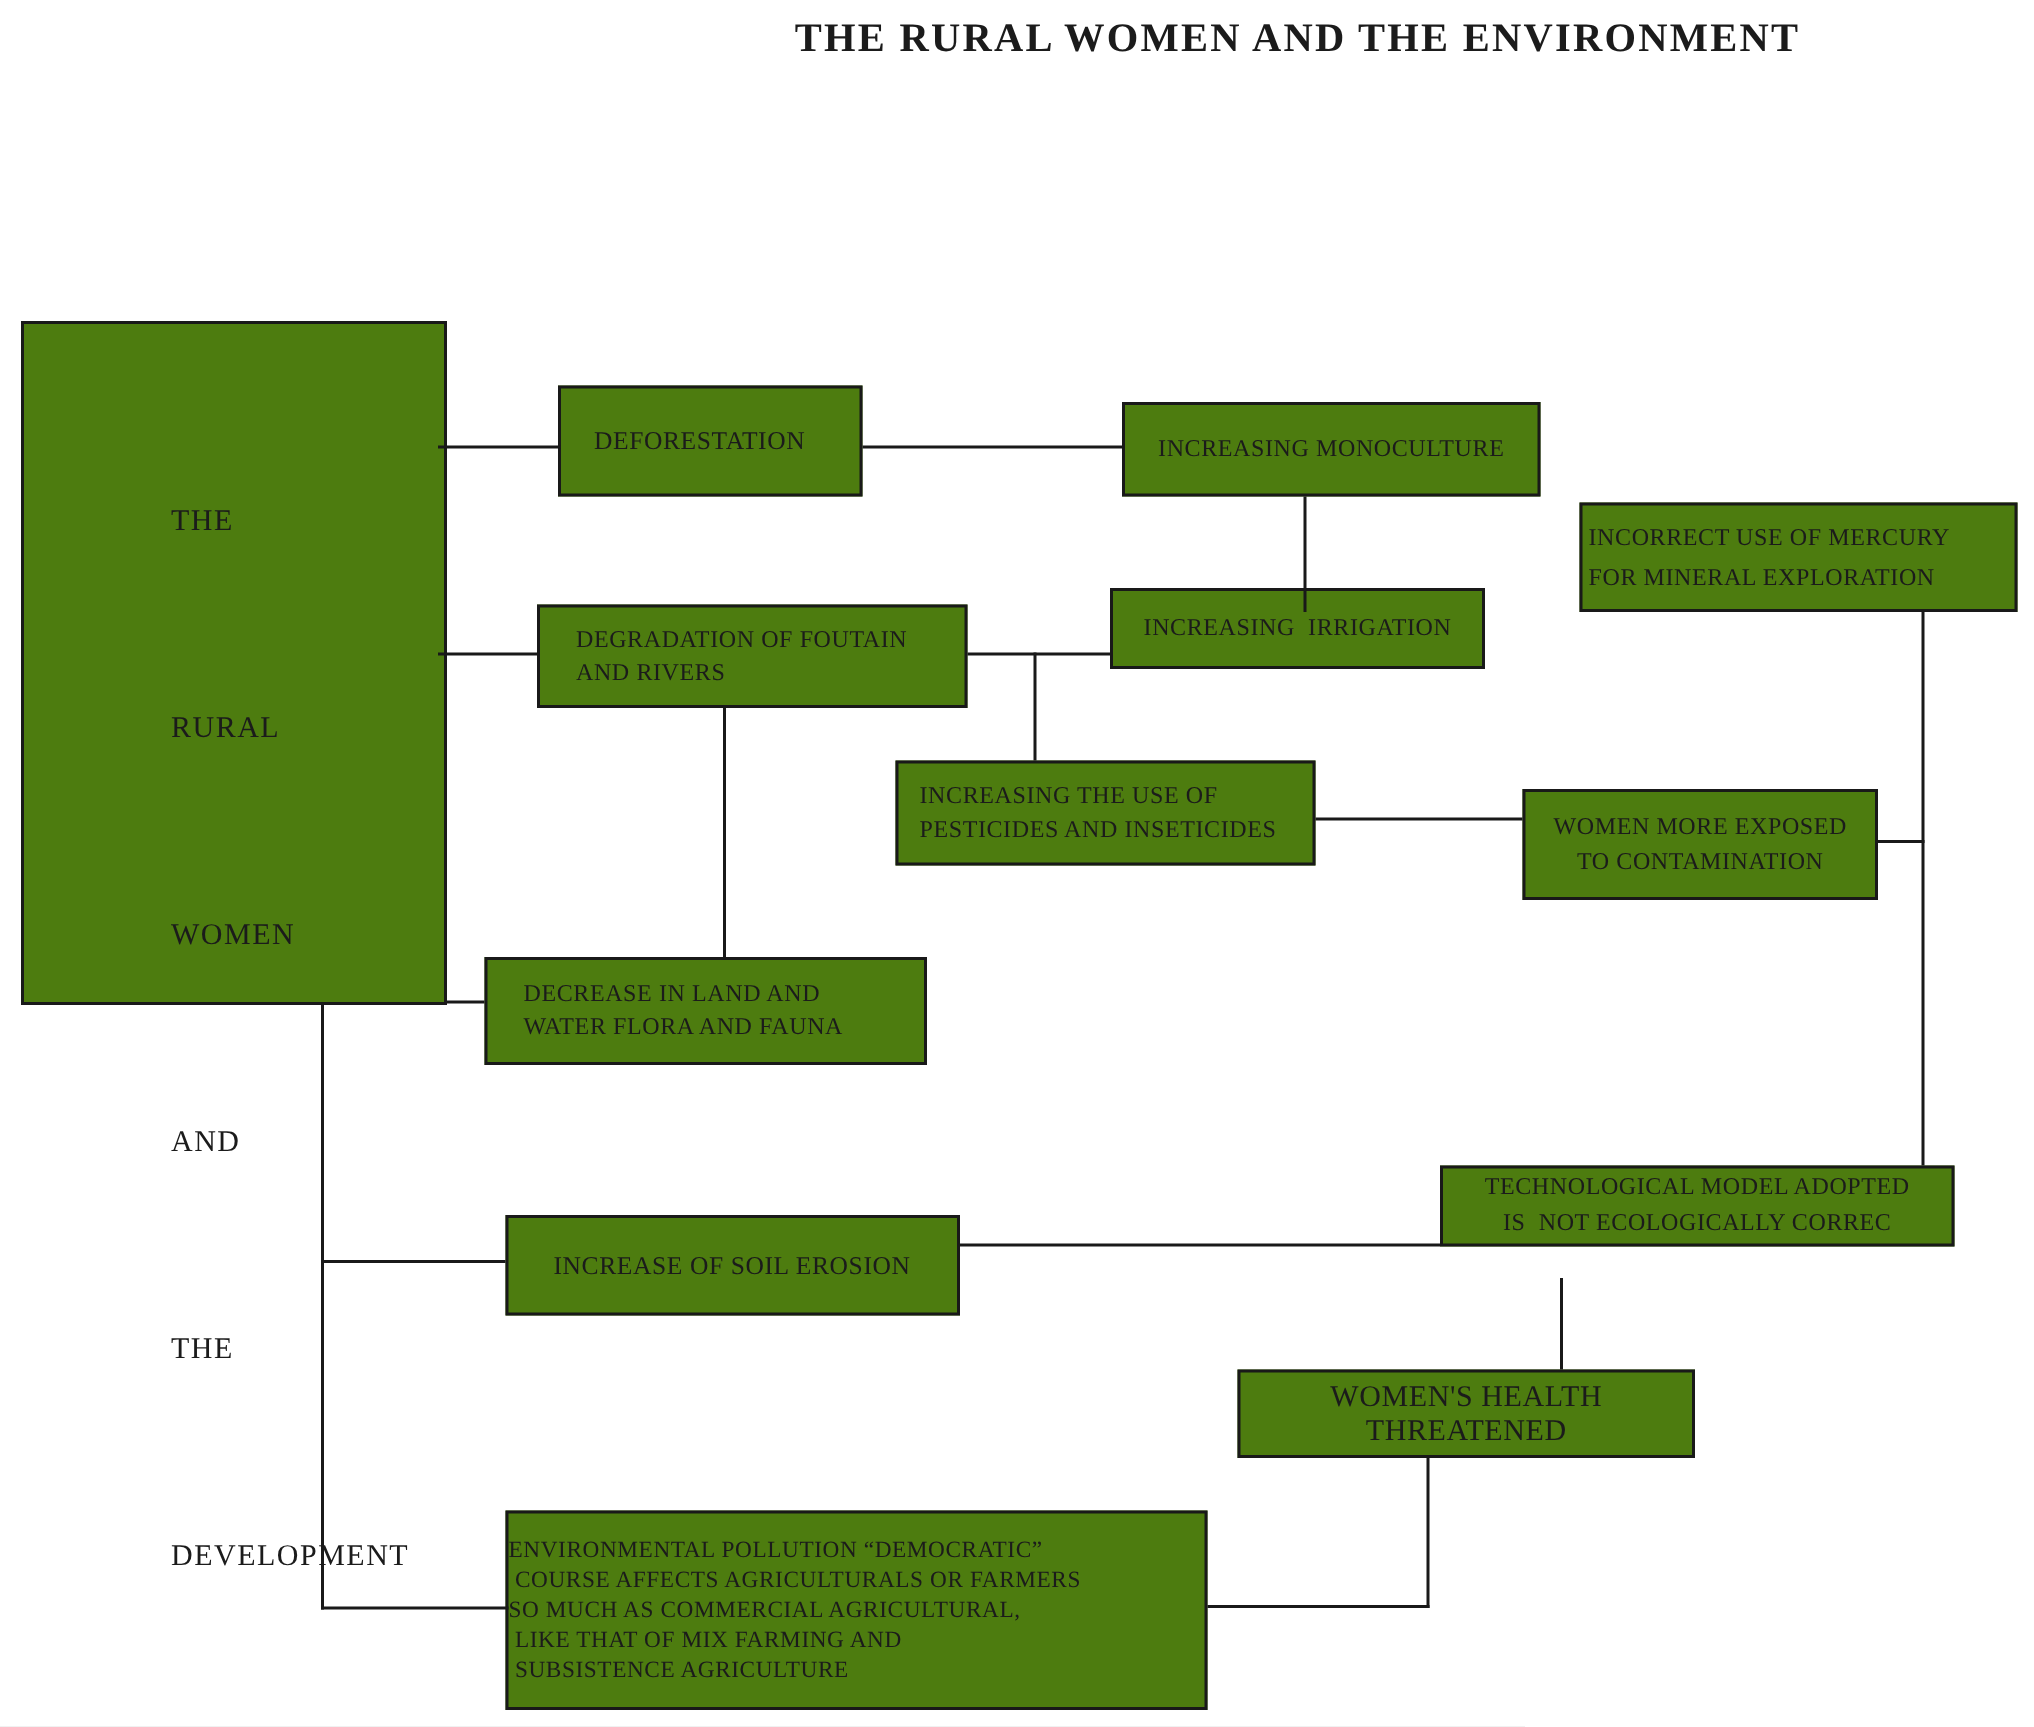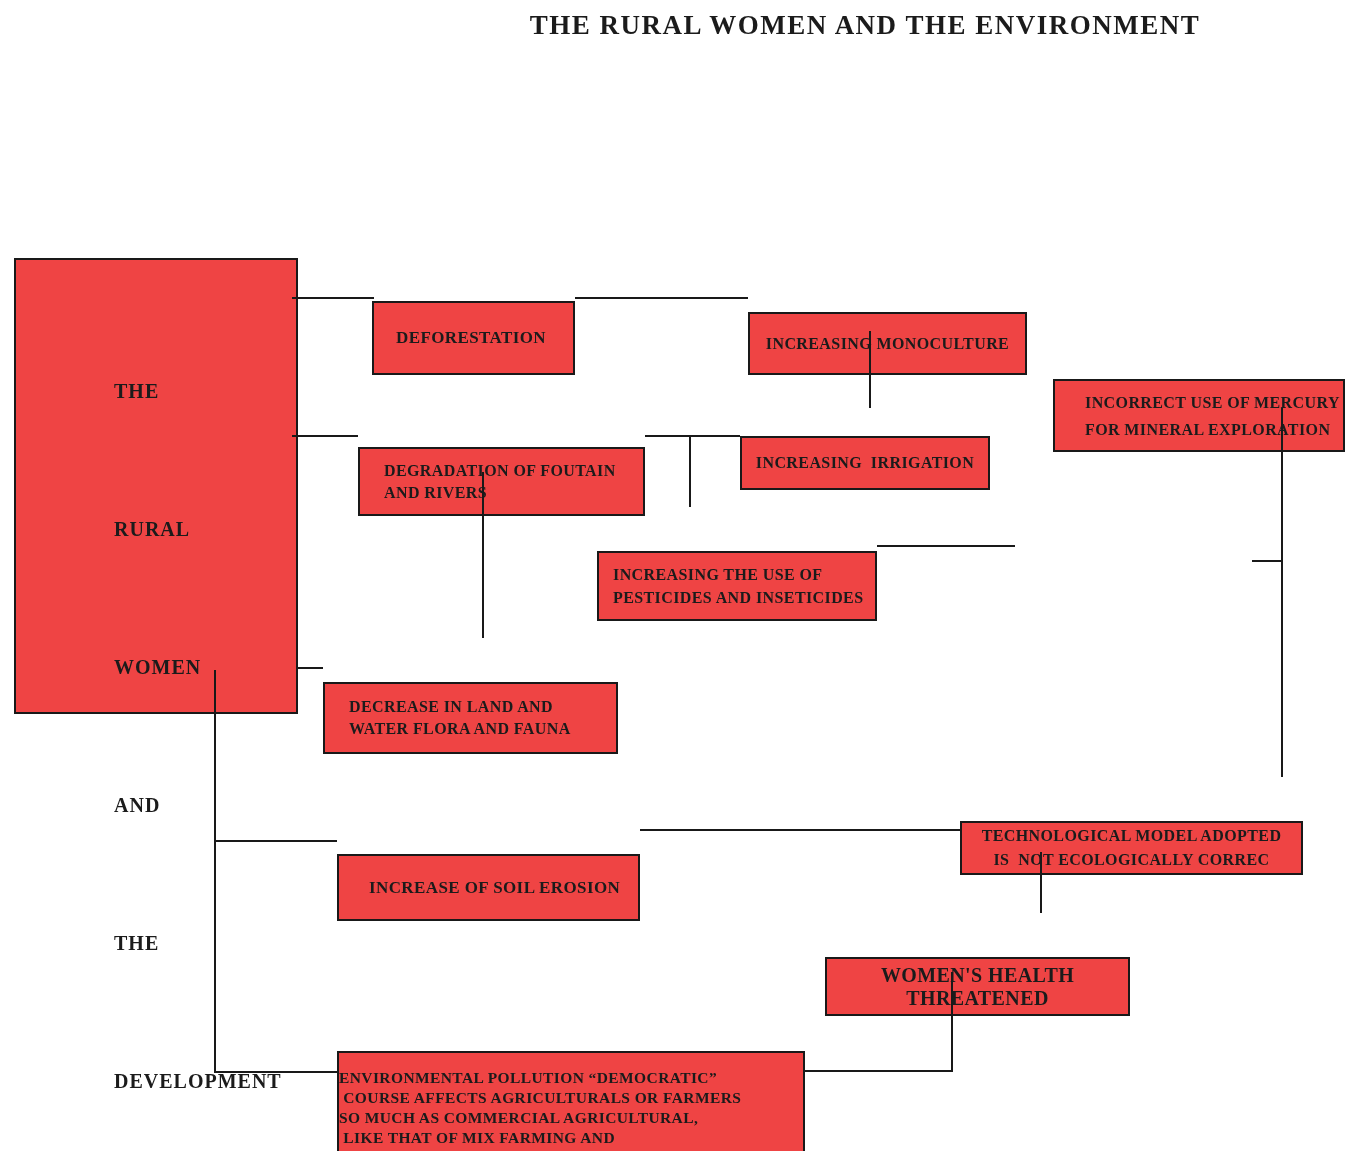--- a/index.html
+++ b/index.html
@@ -12,38 +12,37 @@
     overflow:hidden;
   }
   #title {
     position:absolute; left:505px; top:10px; width:720px;
     font-size:27px; font-weight:bold; letter-spacing:1.5px;
     text-align:center; white-space:nowrap;
   }
   .box {
     position:absolute;
     border:2.5px solid #191919;
-    background:#ef4444;
+    background:#4d7c0f;
     display:flex; align-items:center;
-    font-weight:bold;
+    font-weight:normal;
     box-sizing:border-box;
-    margin-top:44px;
   }
   .label { white-space:pre-wrap; letter-spacing:0.4px; }
   .center { justify-content:center; text-align:center; }
   .hline, .vline { position:absolute; background:#191919; }
   .hline { height:2px; }
   .vline { width:2px; }
 
   
   #n-main   { left:14px;  top:214px; width:284px; height:456px; align-items:flex-start; }
   #n-main .label { margin:16px 0 0 98px; font-size:20px; line-height:46px; letter-spacing:1px; }
   #n-defo   { left:372px; top:257px; width:203px; height:74px; font-size:17px; padding-left:22px; }
   #n-mono   { left:748px; top:268px; width:279px; height:63px; font-size:16px; }
-  #n-merc   { left:1053px; top:335px; width:292px; height:73px; font-size:16px; padding-left:30px; line-height:27px; }
+  #n-merc   { left:1053px; top:335px; width:292px; height:73px; font-size:16px; padding-left:4px; line-height:27px; }
   #n-degr   { left:358px; top:403px; width:287px; height:69px; font-size:16px; padding-left:24px; line-height:22px; }
   #n-irri   { left:740px; top:392px; width:250px; height:54px; font-size:16px; }
   #n-pest   { left:597px; top:507px; width:280px; height:70px; font-size:16px; padding-left:14px; line-height:23px; }
   #n-expo   { left:1015px; top:526px; width:237px; height:74px; font-size:16px; line-height:23px; }
   #n-decr   { left:323px; top:638px; width:295px; height:72px; font-size:16px; padding-left:24px; line-height:22px; }
   #n-eros   { left:337px; top:810px; width:303px; height:67px; font-size:17px; padding-left:30px; }
   #n-tech   { left:960px; top:777px; width:343px; height:54px; font-size:16px; line-height:24px; }
   #n-heal   { left:825px; top:913px; width:305px; height:59px; font-size:20px; }
   #n-envi   { left:337px; top:1007px; width:468px; height:133px; font-size:15.5px; line-height:20px; }
 
@@ -105,20 +104,24 @@
 
   <div class="box center" id="n-irri">
     <span class="label">INCREASING  IRRIGATION</span>
   </div>
 
   <div class="box" id="n-pest">
     <span class="label">INCREASING THE USE OF
 PESTICIDES AND INSETICIDES</span>
   </div>
 
+  <div class="box center" id="n-expo">
+    <span class="label">WOMEN MORE EXPOSED
+TO CONTAMINATION</span>
+  </div>
 
   <div class="box" id="n-decr">
     <span class="label">DECREASE IN LAND AND
 WATER FLORA AND FAUNA</span>
   </div>
 
   <div class="box" id="n-eros">
     <span class="label">INCREASE OF SOIL EROSION</span>
   </div>
 

